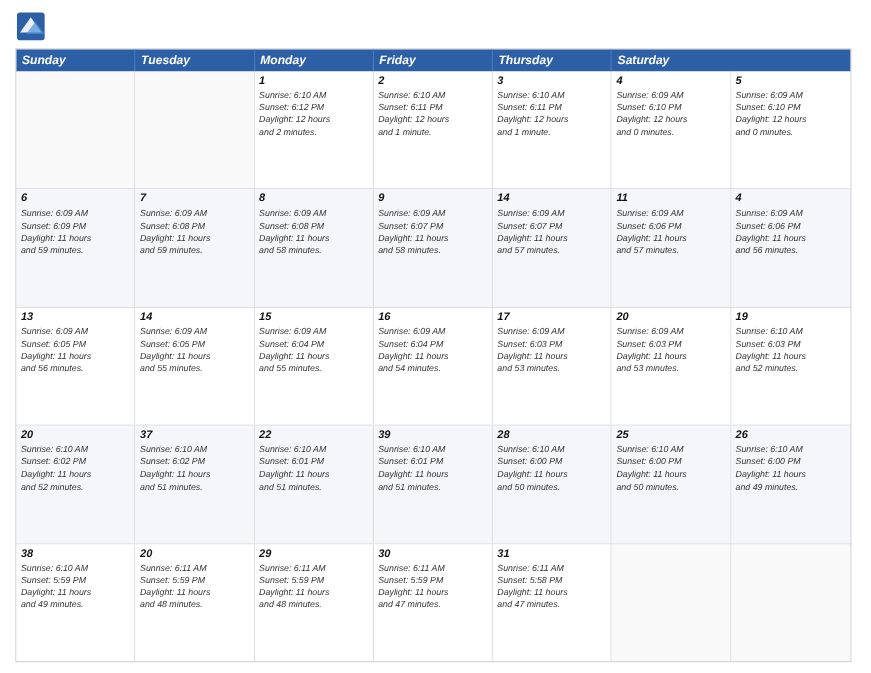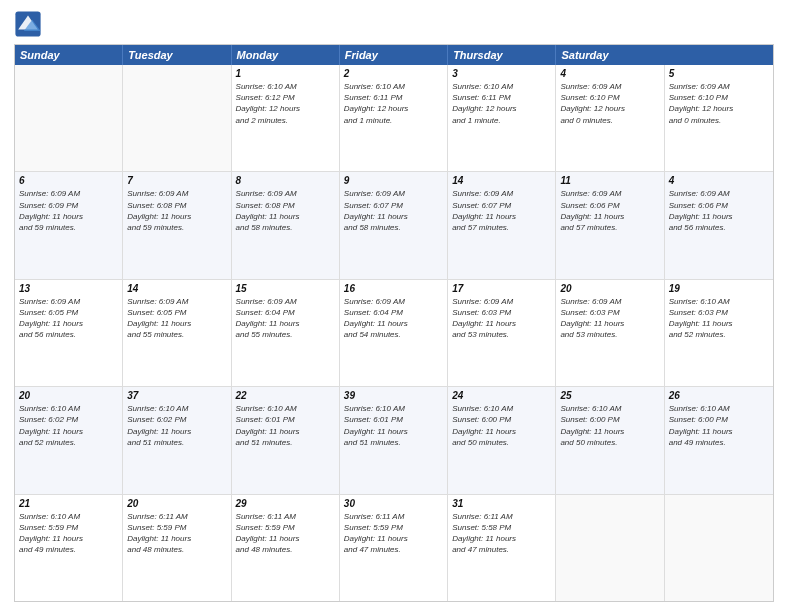--- a/index.html
+++ b/index.html
@@ -305,21 +305,21 @@
 and 51 minutes.</div>
           </div>
           <div class="cal-cell alt-row">
             <span class="day-num">39</span>
             <div class="cell-info" style="white-space: pre-line;">Sunrise: 6:10 AM
 Sunset: 6:01 PM
 Daylight: 11 hours
 and 51 minutes.</div>
           </div>
           <div class="cal-cell alt-row">
-            <span class="day-num">24</span>
+            <span class="day-num">28</span>
             <div class="cell-info" style="white-space: pre-line;">Sunrise: 6:10 AM
 Sunset: 6:00 PM
 Daylight: 11 hours
 and 50 minutes.</div>
           </div>
           <div class="cal-cell alt-row">
             <span class="day-num">25</span>
             <div class="cell-info" style="white-space: pre-line;">Sunrise: 6:10 AM
 Sunset: 6:00 PM
 Daylight: 11 hours
@@ -328,21 +328,21 @@
           <div class="cal-cell alt-row">
             <span class="day-num">26</span>
             <div class="cell-info" style="white-space: pre-line;">Sunrise: 6:10 AM
 Sunset: 6:00 PM
 Daylight: 11 hours
 and 49 minutes.</div>
           </div>
         </div>
         <div class="cal-row">
           <div class="cal-cell">
-            <span class="day-num">21</span>
+            <span class="day-num">38</span>
             <div class="cell-info" style="white-space: pre-line;">Sunrise: 6:10 AM
 Sunset: 5:59 PM
 Daylight: 11 hours
 and 49 minutes.</div>
           </div>
           <div class="cal-cell">
             <span class="day-num">20</span>
             <div class="cell-info" style="white-space: pre-line;">Sunrise: 6:11 AM
 Sunset: 5:59 PM
 Daylight: 11 hours

